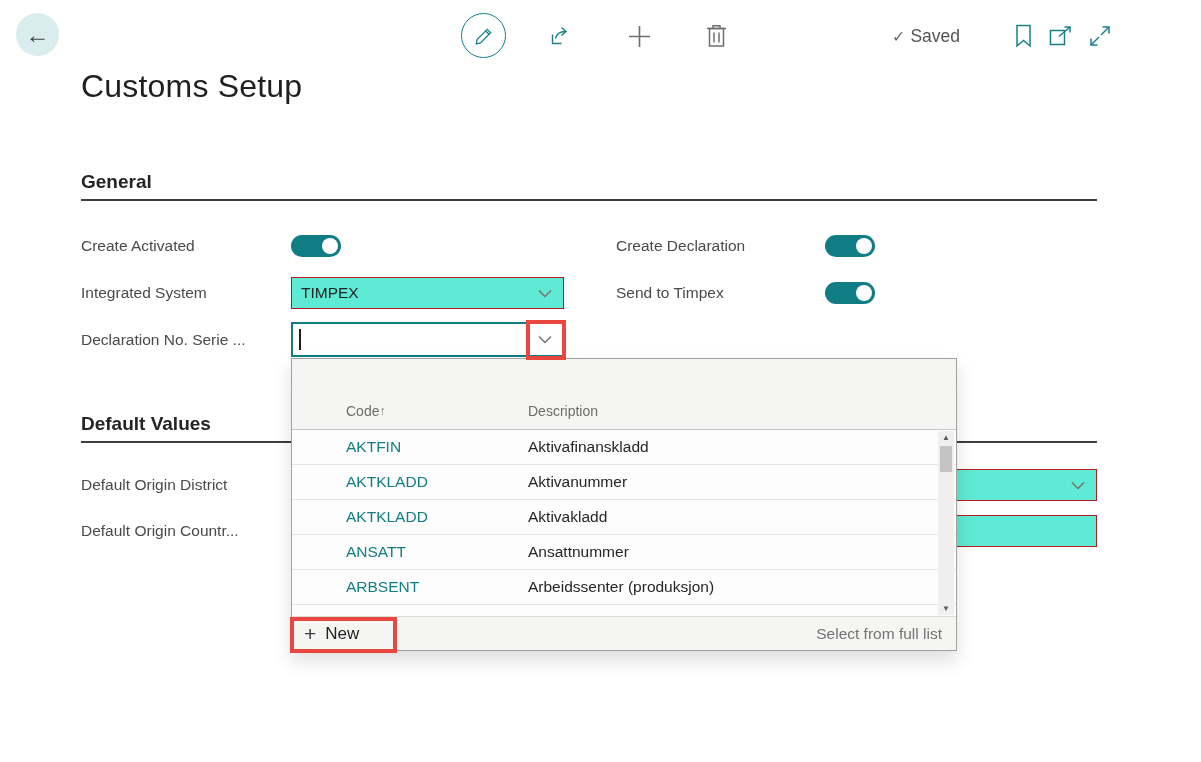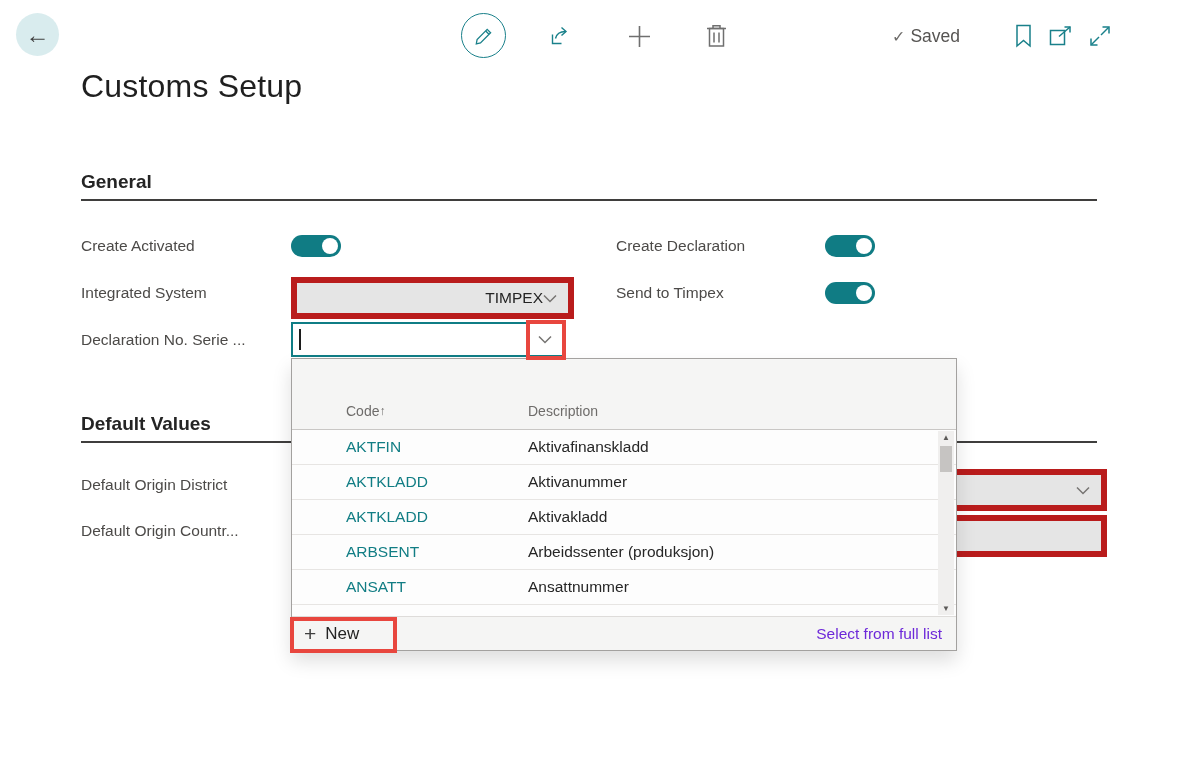--- a/index.html
+++ b/index.html
@@ -45,22 +45,22 @@
   }
   .toggle {
     position:absolute; width:50px; height:22px; border-radius:11px;
     background:#107c84; cursor:pointer;
   }
   .toggle::after {
     content:""; position:absolute; right:3px; top:3px; width:16px; height:16px;
     border-radius:50%; background:#fff;
   }
   .combo {
-    position:absolute; background:#e5e5e5; border:6px solid #b91c1c;
-    display:flex; align-items:center; cursor:pointer;text-align:right;
+    position:absolute; background:#5eead4; border:1px solid #b91c1c;
+    display:flex; align-items:center; cursor:pointer;
   }
   .combo .val { flex:1; padding-left:9px; font-size:15.5px; color:#242424; }
   .combo .chev { padding-right:11px; display:flex; align-items:center; }
   .decl-wrap {
     position:absolute; left:291px; top:322px; width:269px; height:31px;
     border:2px solid #0f7d85; background:#fff; display:flex; align-items:center;
   }
   .decl-wrap input {
     flex:1; height:100%; border:none; outline:none; background:transparent;
     font-family:"Liberation Sans",sans-serif; font-size:15.5px; padding-left:6px; color:#242424;
@@ -101,21 +101,21 @@
   .dd-scroll .s-up, .dd-scroll .s-down { font-size:8px; color:#5c5a58; line-height:13px; }
   .dd-scroll .s-down { margin-top:auto; }
   .dd-scroll .thumb { width:12px; height:26px; background:#c6c4c2; margin-top:2px; }
   .dd-footer {
     position:absolute; left:0; right:0; bottom:0; height:33px; background:#f5f5f4;
     border-top:1px solid #dedcda; display:flex; align-items:center;
     justify-content:space-between; padding:0 14px 0 12px;
   }
   .new-btn { display:flex; align-items:center; gap:9px; font-size:17px; color:#242424; cursor:pointer; }
   .new-btn .plus { font-size:21px; font-weight:300; color:#3f3f3f; line-height:1; }
-  .select-link { color:#6d28d9; font-size:15.5px; cursor:pointer; }
+  .select-link { color:#737373; font-size:15.5px; cursor:pointer; }
   svg { display:block; }
 </style>
 </head>
 <body>
 
 <div class="page">
 
   <div class="back-btn">
     <span>←</span>
   </div>
@@ -283,26 +283,26 @@
       </div>
       <div class="dd-row">
         <span class="code">AKTKLADD</span>
         <span class="desc">Aktivanummer</span>
       </div>
       <div class="dd-row">
         <span class="code">AKTKLADD</span>
         <span class="desc">Aktivakladd</span>
       </div>
       <div class="dd-row">
+        <span class="code">ANSATT</span>
+        <span class="desc">Ansattnummer</span>
+      </div>
+      <div class="dd-row">
         <span class="code">ARBSENT</span>
         <span class="desc">Arbeidssenter  (produksjon)</span>
-      </div>
-      <div class="dd-row">
-        <span class="code">ANSATT</span>
-        <span class="desc">Ansattnummer</span>
       </div>
       <div class="dd-row">
         <span class="code">BANK</span>
         <span class="desc">BANK (bankkonto)</span>
       </div>
     </div>
 
     <div class="dd-scroll">
       <span class="s-up">▲</span>
       <span class="thumb"></span>

